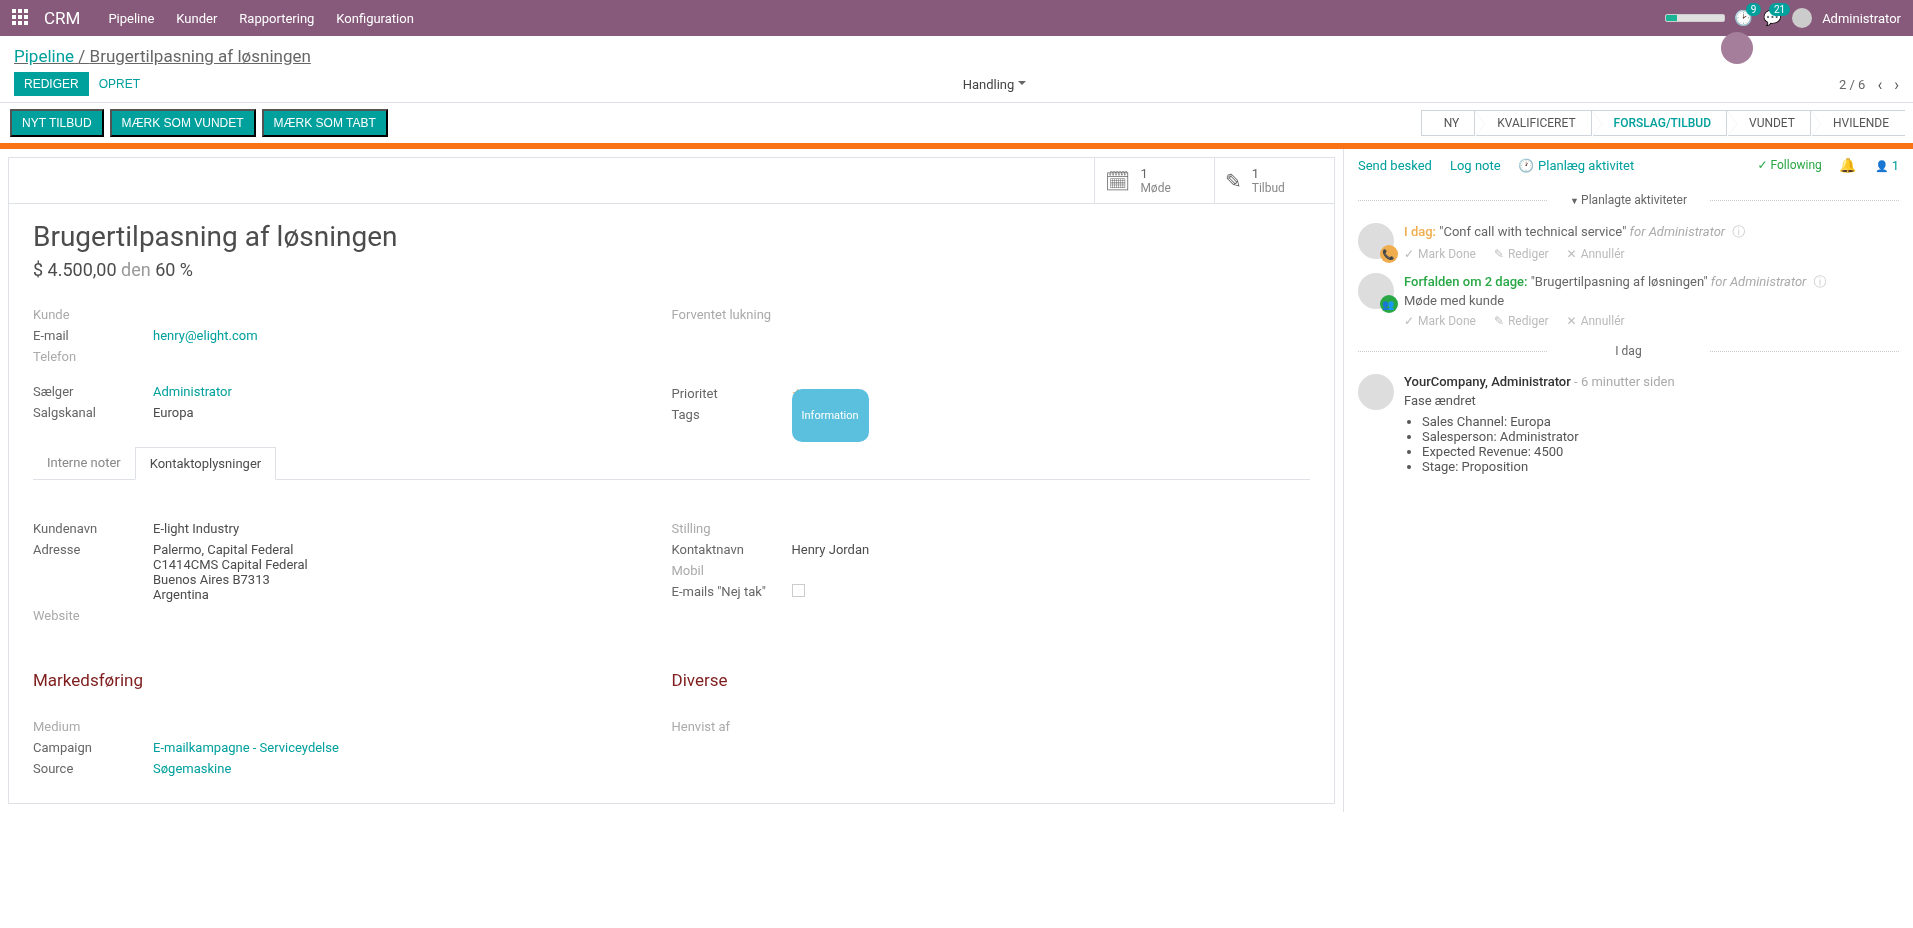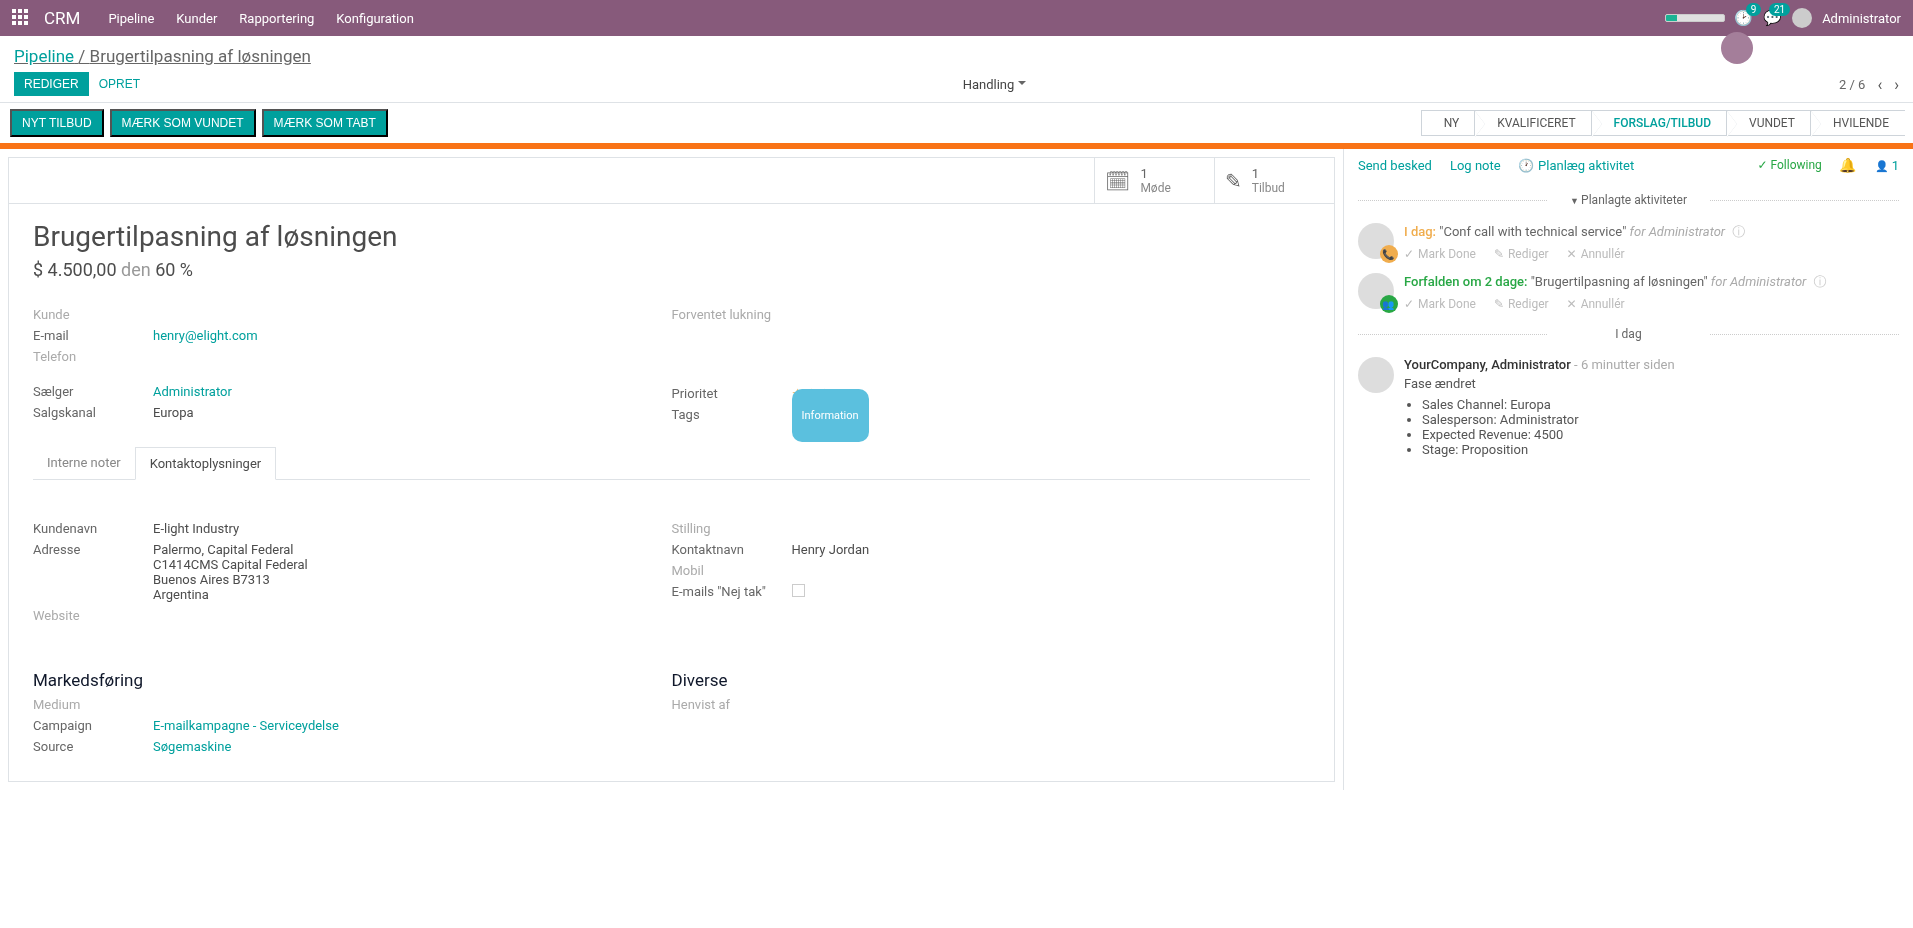--- a/index.html
+++ b/index.html
@@ -70,21 +70,21 @@
 .stars { letter-spacing: 2px; }
 .star-on { color: #f0ad4e; }
 .star-off { color: #ccc; }
 .tag { background: #5bc0de; color: #fff; padding: 20px 10px; border-radius: 10px; font-size: 11px; }
 
 
 .tabs { margin-top: 22px; border-bottom: 1px solid #dee2e6; display: flex; }
 .tab { padding: 8px 14px; color: #888; cursor: pointer; }
 .tab.active { border: 1px solid #dee2e6; border-bottom: 1px solid #fff; margin-bottom: -1px; color: #4c4c4c; }
 .tabcontent { padding-top: 14px; }
-.tabcontent h3 { font-size: 17px; font-weight: 400; color: #0f172a; margin: 20px 0 4px; }
+.tabcontent h3 { font-size: 17px; font-weight: 400; color: #7f1d1d; margin: 20px 0 26px; }
 .checkbox-empty { display: inline-block; width: 13px; height: 13px; border: 1px solid #ccc; }
 
 
 .chatter { width: 570px; border-left: 1px solid #dee2e6; padding: 8px 14px 20px; }
 .chatter-top { display: flex; align-items: center; gap: 18px; padding-bottom: 10px; }
 .chatter-top a { color: #00a09d; font-size: 13px; }
 .chatter-top .spacer { flex: 1; }
 .following { color: #28a745; font-size: 12px; }
 .following::before { content: "✓ "; }
 .bell { color: #bbb; font-size: 14px; }
@@ -366,20 +366,21 @@
           <div class="a-icon green">👥</div>
         </div>
       <div class="act-body">
         <div class="act-title">
           <span class="due-over">Forfalden om 2 dage:</span>
           <span class="quoted">"Brugertilpasning af løsningen"</span>
           <span class="muted">for</span>
           <span class="muted">Administrator</span>
           <span class="info-dim">ⓘ</span>
         </div>
+        <div style="color:#666;margin-top:2px;">Møde med kunde</div>
         <div class="act-actions">
           <span class="mark">Mark Done</span>
           <span class="edit">Rediger</span>
           <span class="cancel">Annullér</span>
         </div>
       </div>
     </div>
 
     <div class="section-hdr"><span>I dag</span></div>
 

